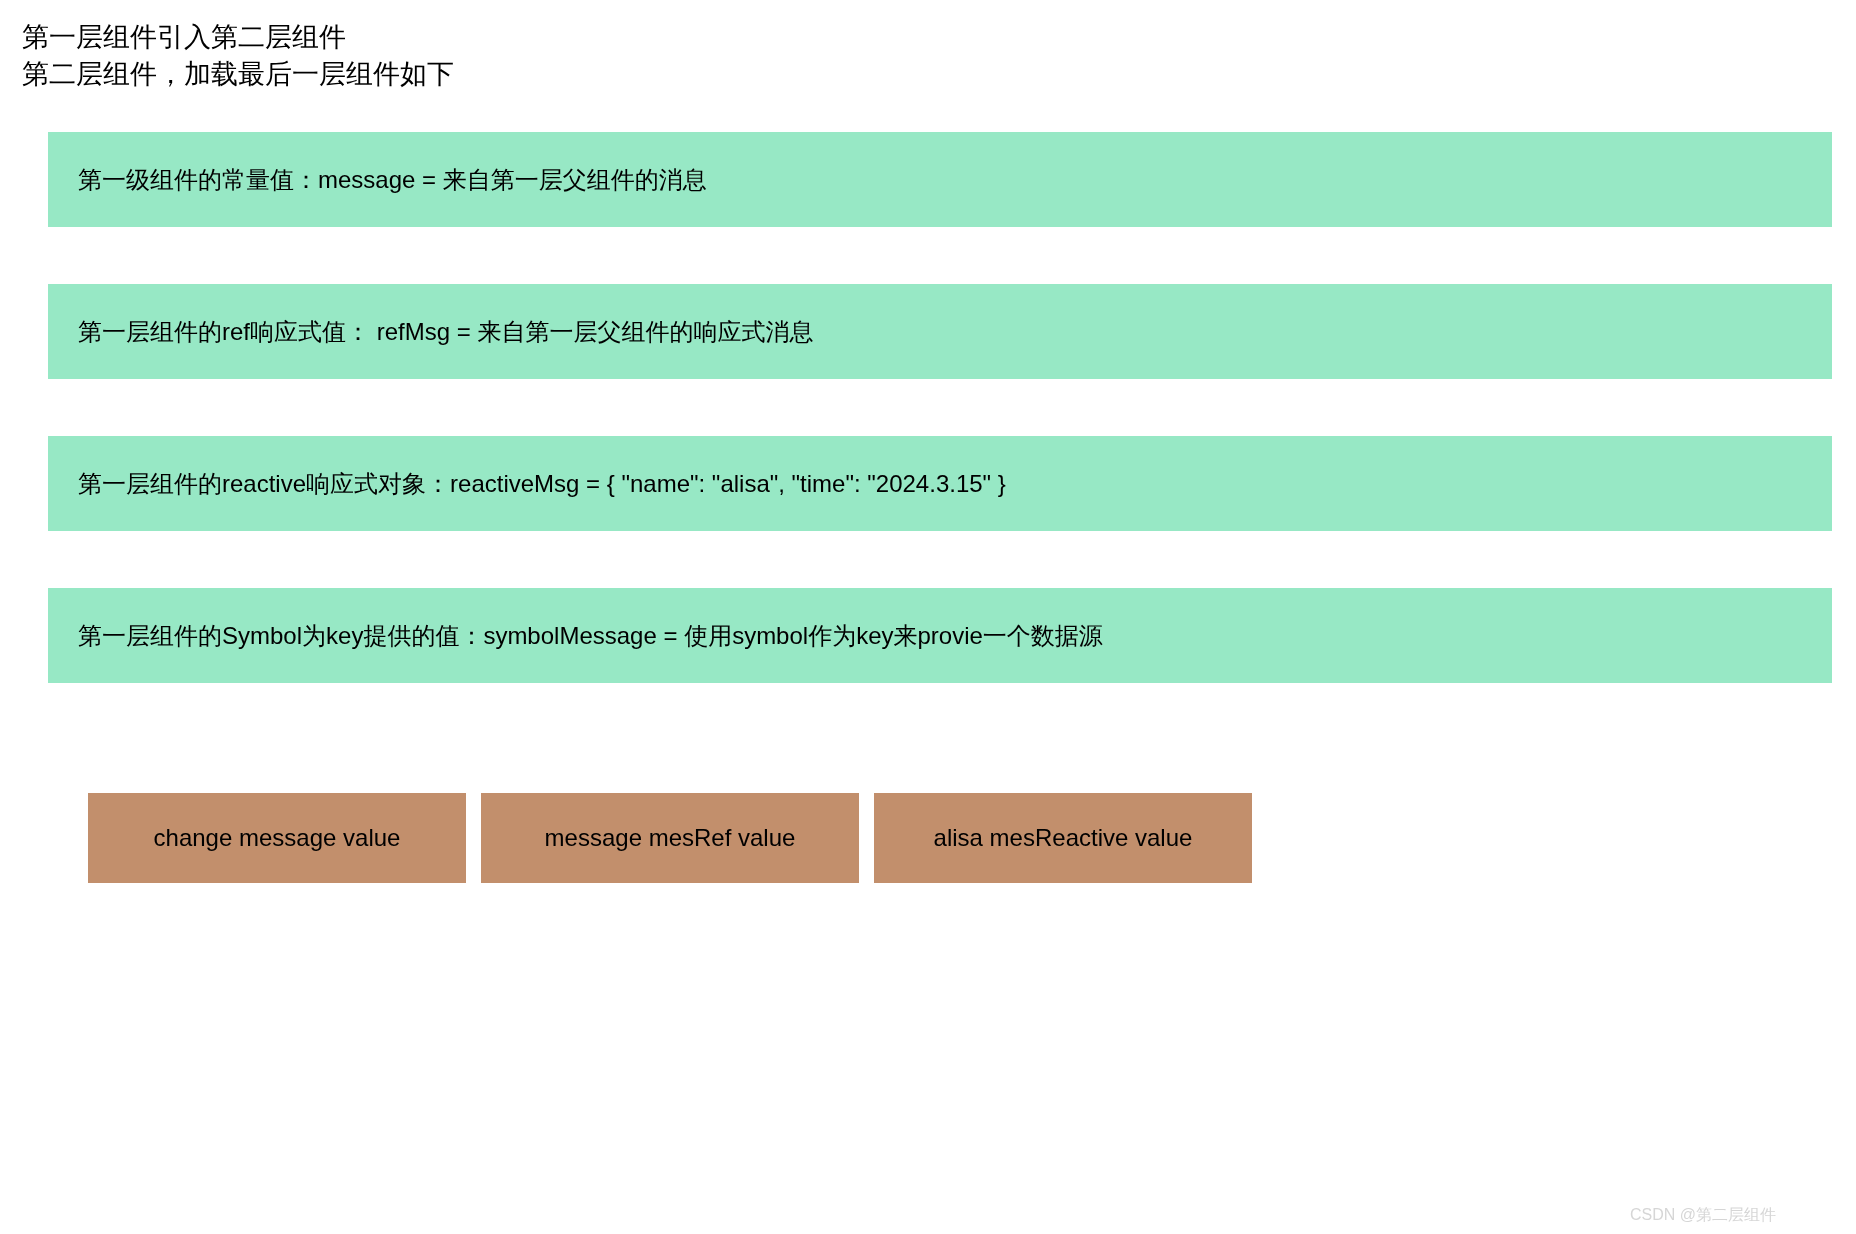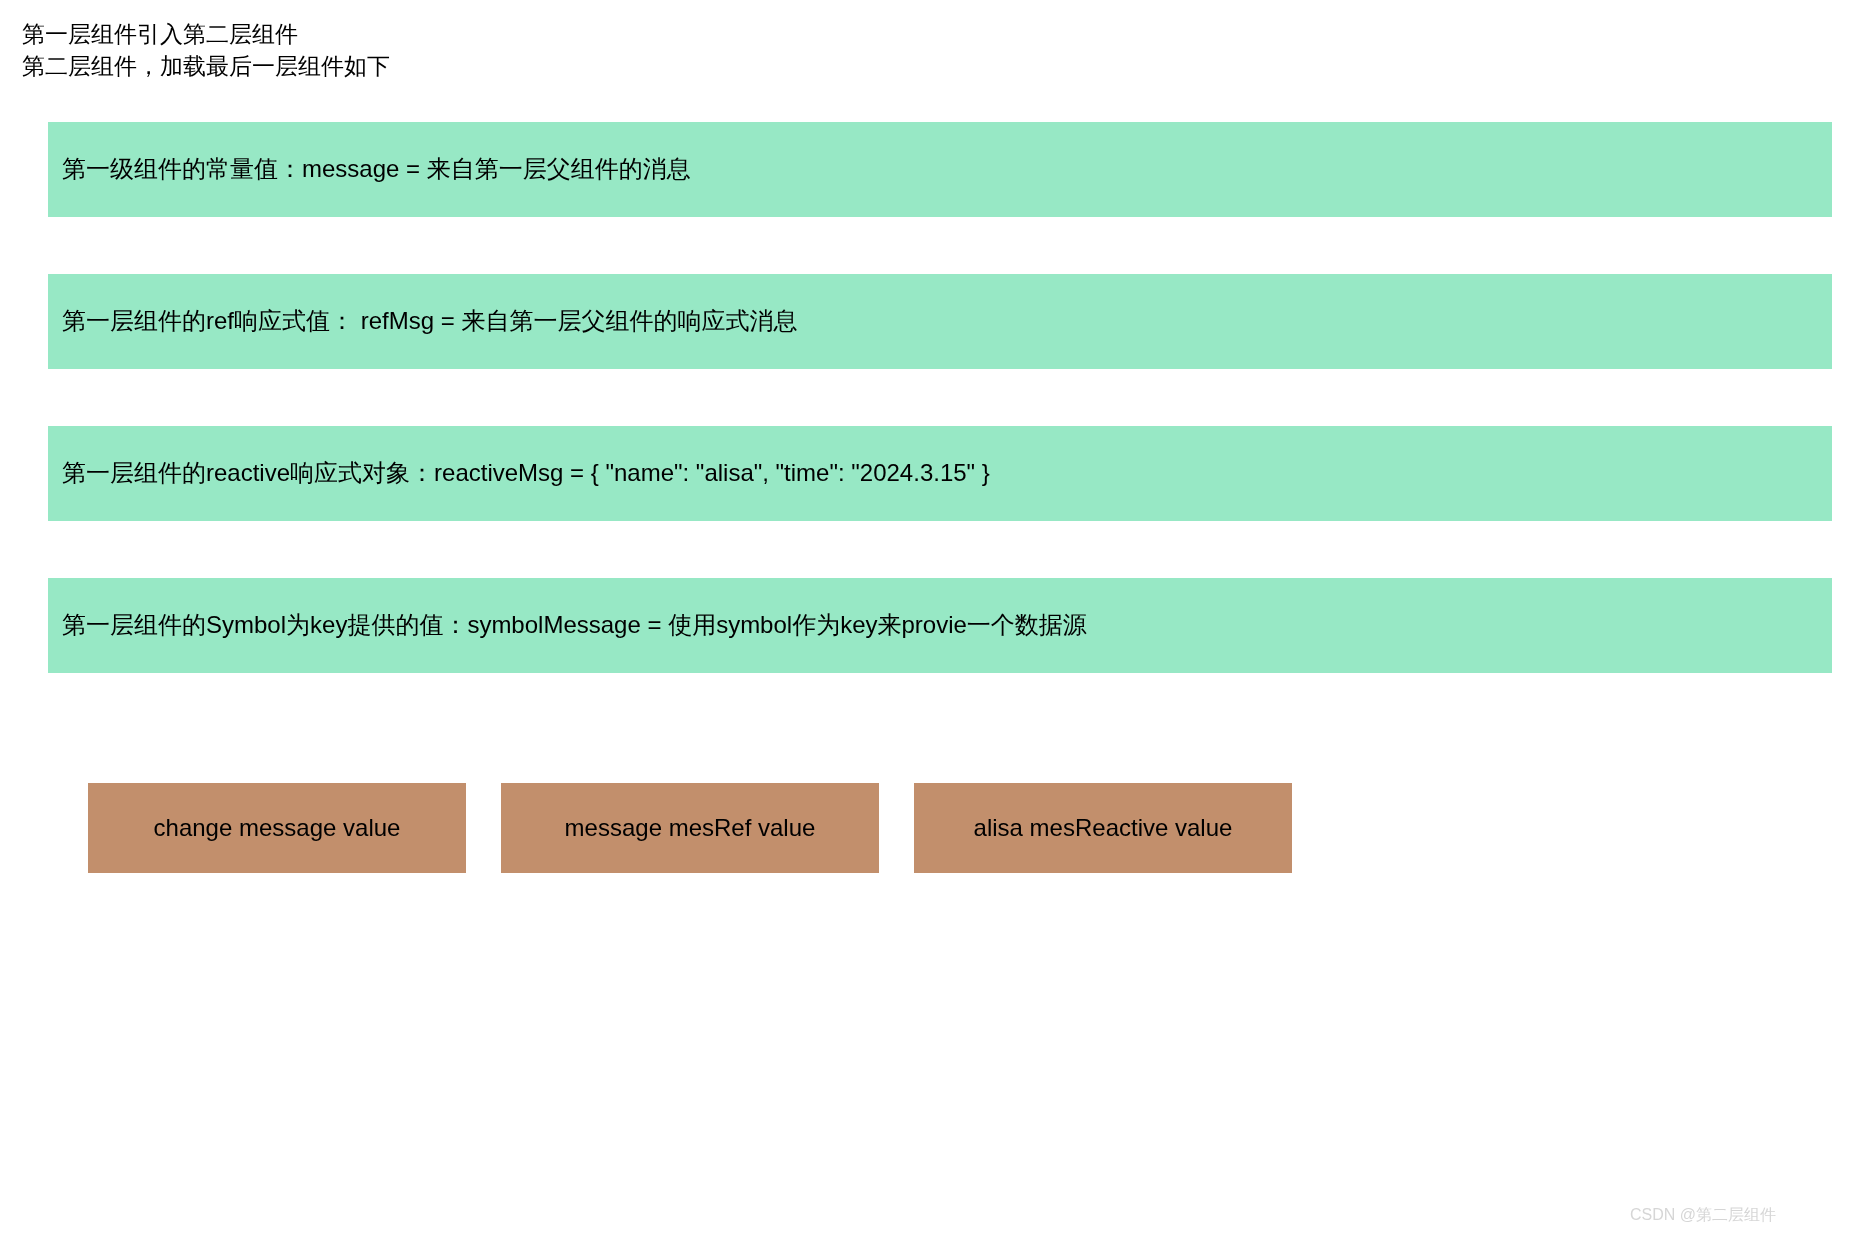--- a/index.html
+++ b/index.html
@@ -12,43 +12,43 @@
       background: #ffffff;
       width: 1856px;
       height: 1234px;
       position: relative;
       overflow: hidden;
     }
     .container {
       padding: 20px 22px 0 22px;
     }
     .header-text {
-      font-size: 23px;
+      font-size: 27px;
       color: #000000;
       line-height: 1.3;
       margin-bottom: 40px;
     }
     .header-text p {
       margin-bottom: 2px;
     }
     .info-box {
       background: #97e8c5;
       margin-left: 26px;
       margin-right: 2px;
       margin-bottom: 57px;
       height: 95px;
       display: flex;
       align-items: center;
-      padding-left: 14px;
+      padding-left: 30px;
       font-size: 24px;
       color: #000000;
     }
     .button-row {
       display: flex;
-      gap: 35px;
+      gap: 15px;
       margin-left: 66px;
       margin-right: 0px;
       margin-top: 110px;
     }
     .action-button {
       background: #c28f6c;
       color: #000000;
       border: none;
       font-size: 24px;
       font-family: inherit;

